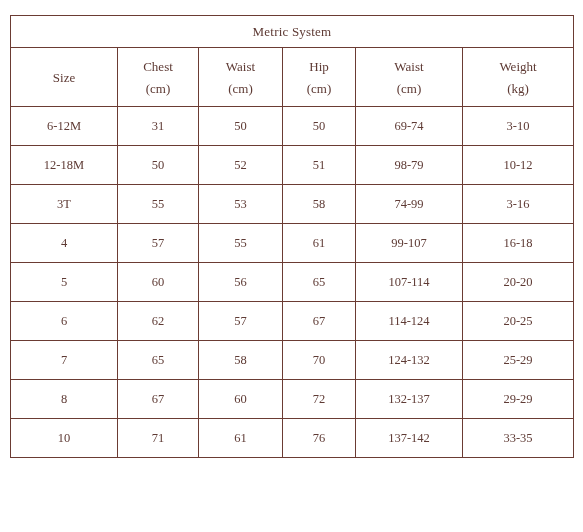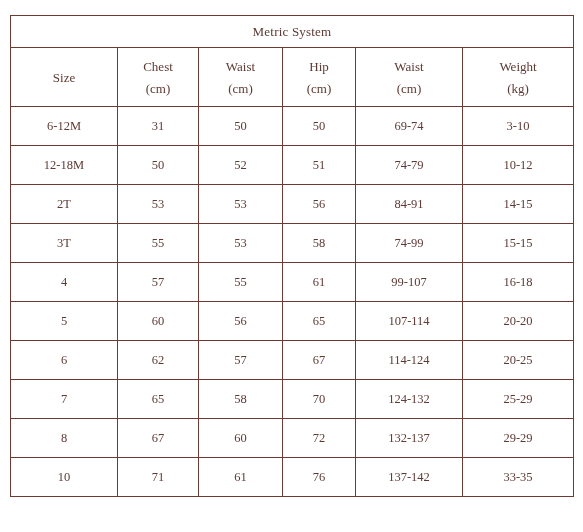--- a/index.html
+++ b/index.html
@@ -124,38 +124,30 @@
             <td class="data-cell">50</td>
             <td class="data-cell">50</td>
             <td class="data-cell">69-74</td>
             <td class="data-cell">3-10</td>
           </tr>
           <tr>
             <td class="data-cell">12-18M</td>
             <td class="data-cell">50</td>
             <td class="data-cell">52</td>
             <td class="data-cell">51</td>
-            <td class="data-cell">74-79</td>
+            <td class="data-cell">98-79</td>
             <td class="data-cell">10-12</td>
-          </tr>
-          <tr>
-            <td class="data-cell">2T</td>
-            <td class="data-cell">53</td>
-            <td class="data-cell">53</td>
-            <td class="data-cell">56</td>
-            <td class="data-cell">84-91</td>
-            <td class="data-cell">14-15</td>
           </tr>
           <tr>
             <td class="data-cell">3T</td>
             <td class="data-cell">55</td>
             <td class="data-cell">53</td>
             <td class="data-cell">58</td>
             <td class="data-cell">74-99</td>
-            <td class="data-cell">15-15</td>
+            <td class="data-cell">3-16</td>
           </tr>
           <tr>
             <td class="data-cell">4</td>
             <td class="data-cell">57</td>
             <td class="data-cell">55</td>
             <td class="data-cell">61</td>
             <td class="data-cell">99-107</td>
             <td class="data-cell">16-18</td>
           </tr>
           <tr>

